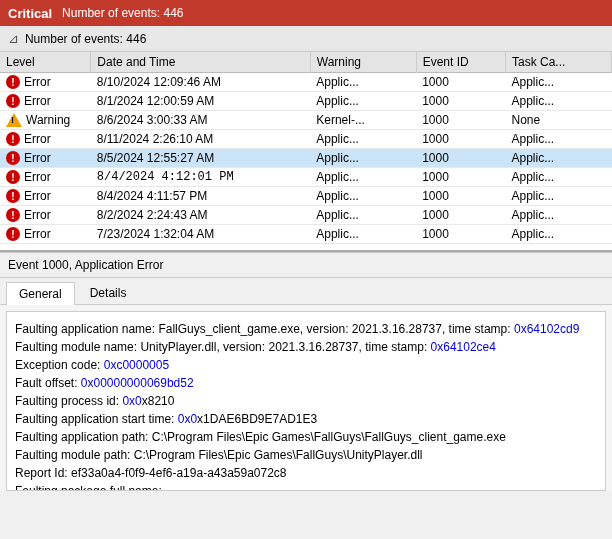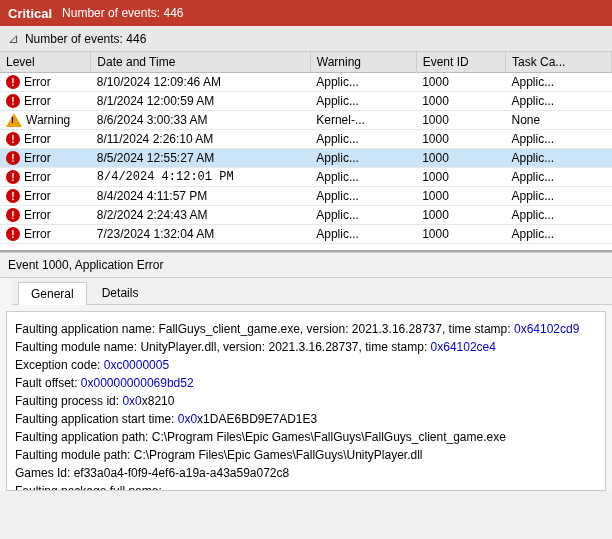--- a/index.html
+++ b/index.html
@@ -136,21 +136,20 @@
       color: #000;
       background: #f0f0f0;
       border-bottom: 1px solid #ccc;
     }
     .tabs {
       display: flex;
       border-bottom: 1px solid #ccc;
       background: #f0f0f0;
       padding: 0 6px;
       gap: 2px;
-      margin-left: 12px;
     }
     .tab {
       padding: 4px 12px;
       font-size: 12px;
       cursor: pointer;
       border: 1px solid transparent;
       border-bottom: none;
       margin-top: 3px;
       background: transparent;
     }
@@ -333,18 +332,18 @@
     </div>
     <div class="detail-content" id="detail-content">
     <p>Faulting application name: FallGuys_client_game.exe, version: 2021.3.16.28737, time stamp: <span class="highlight-hex">0x64102cd9</span></p>
         <p>Faulting module name: UnityPlayer.dll, version: 2021.3.16.28737, time stamp: <span class="highlight-hex">0x64102ce4</span></p>
         <p>Exception code: <span class="highlight-hex">0xc0000005</span></p>
         <p>Fault offset: <span class="highlight-hex">0x00000000069bd52</span></p>
         <p>Faulting process id: <span class="highlight-hex">0x0</span>x8210</p>
         <p>Faulting application start time: <span class="highlight-hex">0x0</span>x1DAE6BD9E7AD1E3</p>
         <p>Faulting application path: C:\Program Files\Epic Games\FallGuys\FallGuys_client_game.exe</p>
         <p>Faulting module path: C:\Program Files\Epic Games\FallGuys\UnityPlayer.dll</p>
-        <p>Games Id: ef33a0a4-f0f9-4ef6-a19a-a43a59a072c8</p>
+        <p>Report Id: ef33a0a4-f0f9-4ef6-a19a-a43a59a072c8</p>
         <p>Faulting package full name:</p>
       </div>
   </div>
 
 </div>
 
 </body></html>

